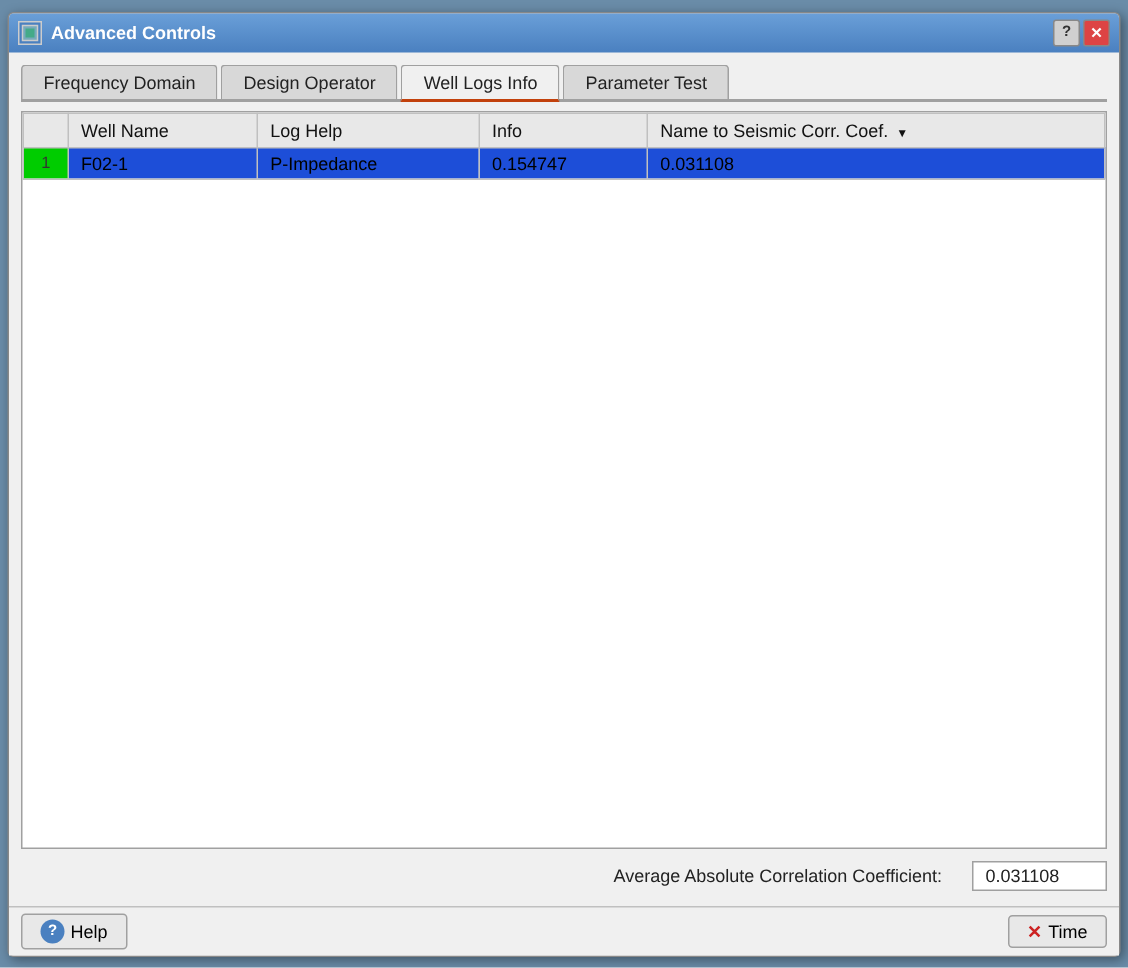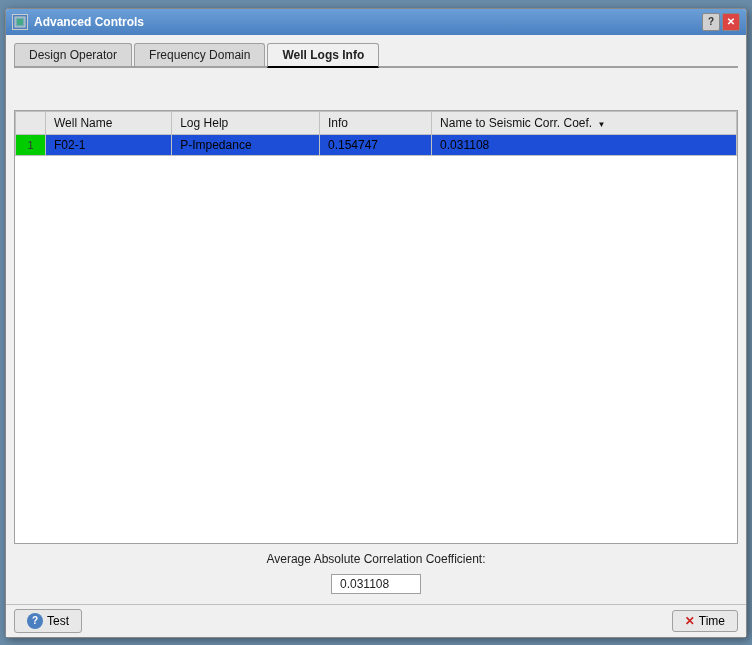--- a/index.html
+++ b/index.html
@@ -107,31 +107,30 @@
       border-bottom: none;
       cursor: pointer;
       font-size: 12px;
       color: #222;
       border-radius: 3px 3px 0 0;
       white-space: nowrap;
     }
 
     .tab.active {
       background: #f0f0f0;
-      border-bottom: 2px solid #000000;
+      border-bottom: 2px solid #c2410c;
       margin-bottom: -2px;
-      font-weight: bold;
+      font-weight: normal;
     }
 
     .table-container {
       flex: 1;
       border: 1px solid #a0a0a0;
       background: white;
       overflow: auto;
-      margin-top: 36px;
     }
 
     .data-table {
       width: 100%;
       border-collapse: collapse;
       font-size: 12px;
     }
 
     .data-table thead tr {
       background: #e8e8e8;
@@ -176,24 +175,23 @@
 
     .sort-indicator {
       font-size: 8px;
       margin-left: 2px;
     }
 
     .bottom-bar {
       display: flex;
       align-items: center;
       justify-content: flex-end;
-      gap: 8px;
+      gap: 20px;
       flex-shrink: 0;
       padding: 2px 0;
-      flex-direction: column;
     }
 
     .coeff-label {
       font-size: 12px;
       color: #222;
     }
 
     .coeff-value {
       border: 1px solid #a0a0a0;
       background: white;
@@ -274,27 +272,30 @@
     <div class="title-buttons">
       <div class="title-btn">?</div>
       <div class="title-btn close-btn">✕</div>
     </div>
   </div>
 
   <div class="content-area">
 
     <div class="tab-bar">
       <div class="tab">
+        <span>Frequency Domain</span>
+      </div>
+      <div class="tab">
         <span>Design Operator</span>
-      </div>
-      <div class="tab">
-        <span>Frequency Domain</span>
       </div>
       <div class="tab active">
         <span>Well Logs Info</span>
+      </div>
+      <div class="tab">
+        <span>Parameter Test</span>
       </div>
     </div>
 
     <div class="table-container">
       <table class="data-table">
         <thead>
           <tr>
             <th></th>
             <th>Well Name</th>
             <th>Log Help</th>
@@ -320,20 +321,20 @@
     <div class="bottom-bar">
       <span class="coeff-label">Average Absolute Correlation Coefficient:</span>
       <div class="coeff-value">0.031108</div>
     </div>
 
   </div>
 
   <div class="footer">
     <button class="help-btn">
       <div class="help-icon">?</div>
-      <span>Test</span>
+      <span>Help</span>
     </button>
     <button class="close-footer-btn">
       <span class="x-icon">✕</span>
       <span>Time</span>
     </button>
   </div>
 </div>
 
 </body></html>

